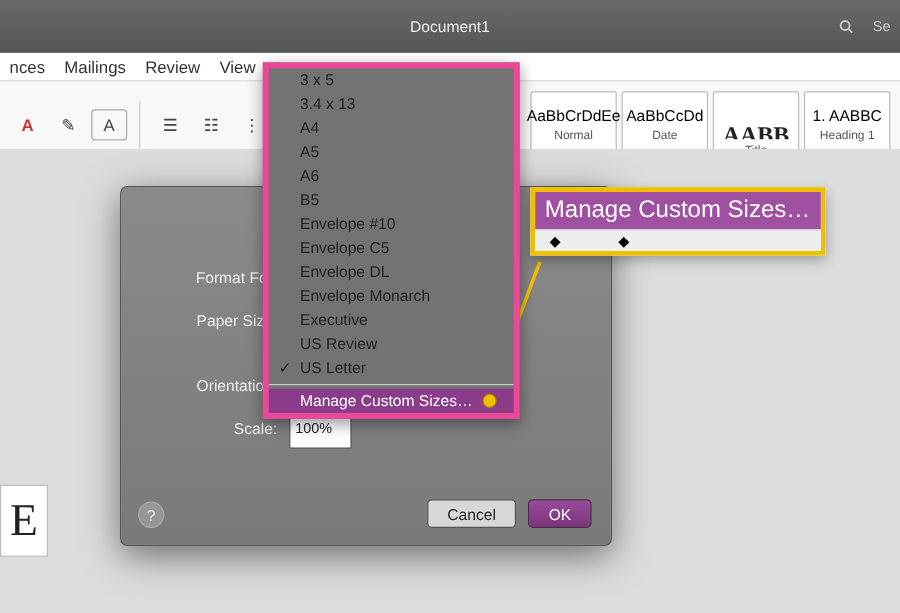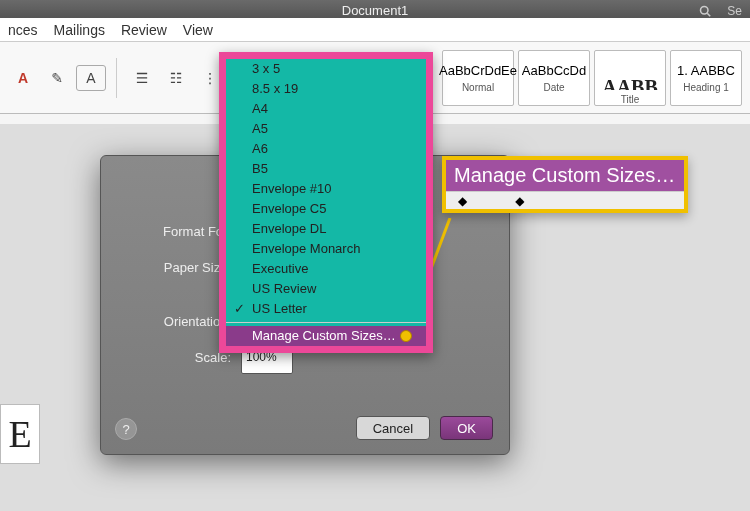--- a/index.html
+++ b/index.html
@@ -1,18 +1,18 @@
 <!DOCTYPE html>
 <html><head>
 <meta charset="utf-8">
 <style>
 * { margin: 0; padding: 0; box-sizing: border-box; font-family: -apple-system, "Helvetica Neue", Arial, sans-serif; }
 body { width: 750px; height: 511px; background: #f5f5f5; overflow: hidden; position: relative; }
 
-.titlebar { height: 18px; background: linear-gradient(#6a6a6a, #555); color: #eee; display: flex; align-items: flex-end; justify-content: center; font-size: 13px; position: relative; }
+.titlebar { height: 44px; background: linear-gradient(#6a6a6a, #555); color: #eee; display: flex; align-items: center; justify-content: center; font-size: 13px; position: relative; }
 .titlebar .search { position: absolute; right: 8px; display: flex; align-items: center; gap: 16px; color: #ccc; font-size: 12px; }
 .titlebar .search svg { width: 12px; height: 12px; }
 
 .menubar { height: 24px; background: #fff; border-bottom: 1px solid #ccc; display: flex; align-items: center; gap: 16px; padding: 0 8px; font-size: 14px; color: #333; }
 
 .ribbon { height: 72px; background: #f8f8f8; border-bottom: 1px solid #bbb; display: flex; align-items: center; padding: 4px 8px; gap: 6px; position: relative; }
 .ribbon-group { display: flex; align-items: center; gap: 4px; }
 .rb-btn { width: 30px; height: 26px; border: 1px solid transparent; border-radius: 3px; display: flex; align-items: center; justify-content: center; color: #444; font-size: 14px; }
 .rb-btn.box { border-color: #aaa; }
 .rb-sep { width: 1px; height: 40px; background: #ccc; margin: 0 4px; }
@@ -31,21 +31,21 @@
 .row .lbl { width: 106px; text-align: right; margin-right: 10px; color: #eee; }
 .row .val { display: flex; align-items: center; gap: 6px; }
 .orientation-btn { width: 28px; height: 26px; background: #ddd; border: 1px solid #555; border-radius: 3px; display: flex; align-items: center; justify-content: center; }
 .scale-input { width: 52px; height: 22px; background: #fff; color: #222; border: 1px solid #555; border-radius: 2px; padding: 16px 4px; font-size: 12px; text-align: left; }
 .help { position: absolute; left: 14px; bottom: 14px; width: 22px; height: 22px; border: 1px solid #aaa; background: rgba(255,255,255,.2); border-radius: 11px; display: flex; align-items: center; justify-content: center; font-size: 13px; }
 .dlg-actions { position: absolute; right: 16px; bottom: 14px; display: flex; gap: 10px; }
 .btn { height: 24px; padding: 0 16px; border-radius: 4px; border: 1px solid #555; font-size: 13px; display: flex; align-items: center; }
 .btn.cancel { background: #d8d8d8; color: #222; }
 .btn.ok { background: linear-gradient(#9b4a9b, #7a357a); color: #fff; border-color: #4a2a4a; }
 
-.popup { position: absolute; left: 219px; top: 52px; width: 214px; background: #14b8a6; border: 7px solid #ec4899; box-shadow: 0 4px 12px rgba(0,0,0,.4); font-size: 13px; color: #222; z-index: 5; }
+.popup { position: absolute; left: 219px; top: 52px; width: 214px; background: #737373; border: 5px solid #ec4899; box-shadow: 0 4px 12px rgba(0,0,0,.4); font-size: 13px; color: #222; z-index: 5; }
 .popup-item { height: 20px; line-height: 20px; padding: 0 16px 0 26px; white-space: nowrap; position: relative; }
 .popup-item.checked::before { content: "✓"; position: absolute; left: 8px; }
 .popup-sep { height: 1px; background: #ccc; margin: 3px 0; }
 .popup-item.highlight { background: #8a3b8a; color: #fff; position: relative; }
 .callout-dot { position: absolute; right: 14px; top: 50%; transform: translateY(-50%); width: 12px; height: 12px; background: #f0c000; border-radius: 50%; border: 1px solid #b08000; }
 
 .callout { position: absolute; left: 442px; top: 156px; width: 246px; border: 4px solid #f0c000; background: #fff; box-shadow: 0 4px 10px rgba(0,0,0,.3); z-index: 6; }
 .callout-hdr { background: #a050a0; color: #fff; padding: 4px 8px; font-size: 20px; }
 .callout-ruler { height: 18px; background: #eee; border-top: 1px solid #ccc; display: flex; align-items: center; padding: 0 12px; gap: 48px; }
 .callout-ruler span { font-size: 12px; }
@@ -147,21 +147,21 @@
   </div>
   <div class="help">?</div>
   <div class="dlg-actions">
     <div class="btn cancel">Cancel</div>
     <div class="btn ok">OK</div>
   </div>
 </div>
 
 <div class="popup">
   <div class="popup-item">3 x 5</div>
-  <div class="popup-item">8.5 x 19</div>
+  <div class="popup-item">3.4 x 13</div>
   <div class="popup-item">A4</div>
   <div class="popup-item">A5</div>
   <div class="popup-item">A6</div>
   <div class="popup-item">B5</div>
   <div class="popup-item">Envelope #10</div>
   <div class="popup-item">Envelope C5</div>
   <div class="popup-item">Envelope DL</div>
   <div class="popup-item">Envelope Monarch</div>
   <div class="popup-item">Executive</div>
   <div class="popup-item">US Review</div>

